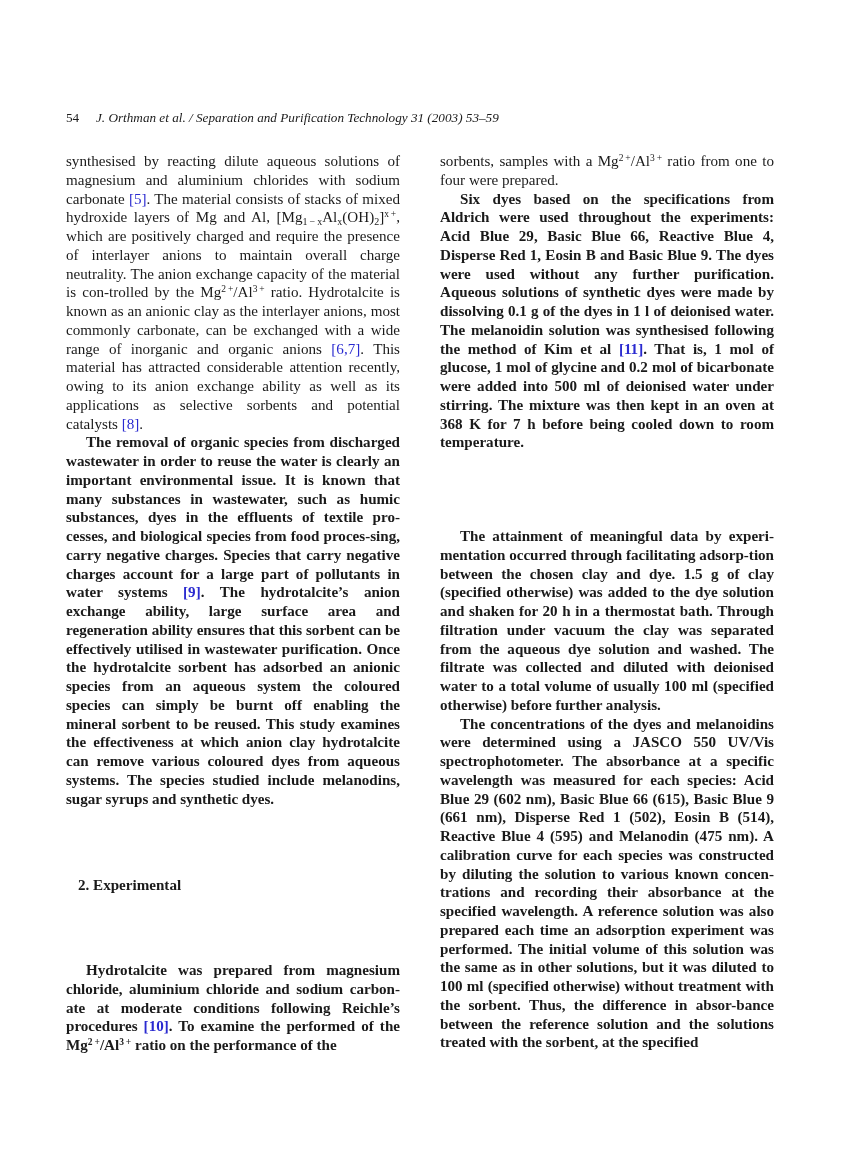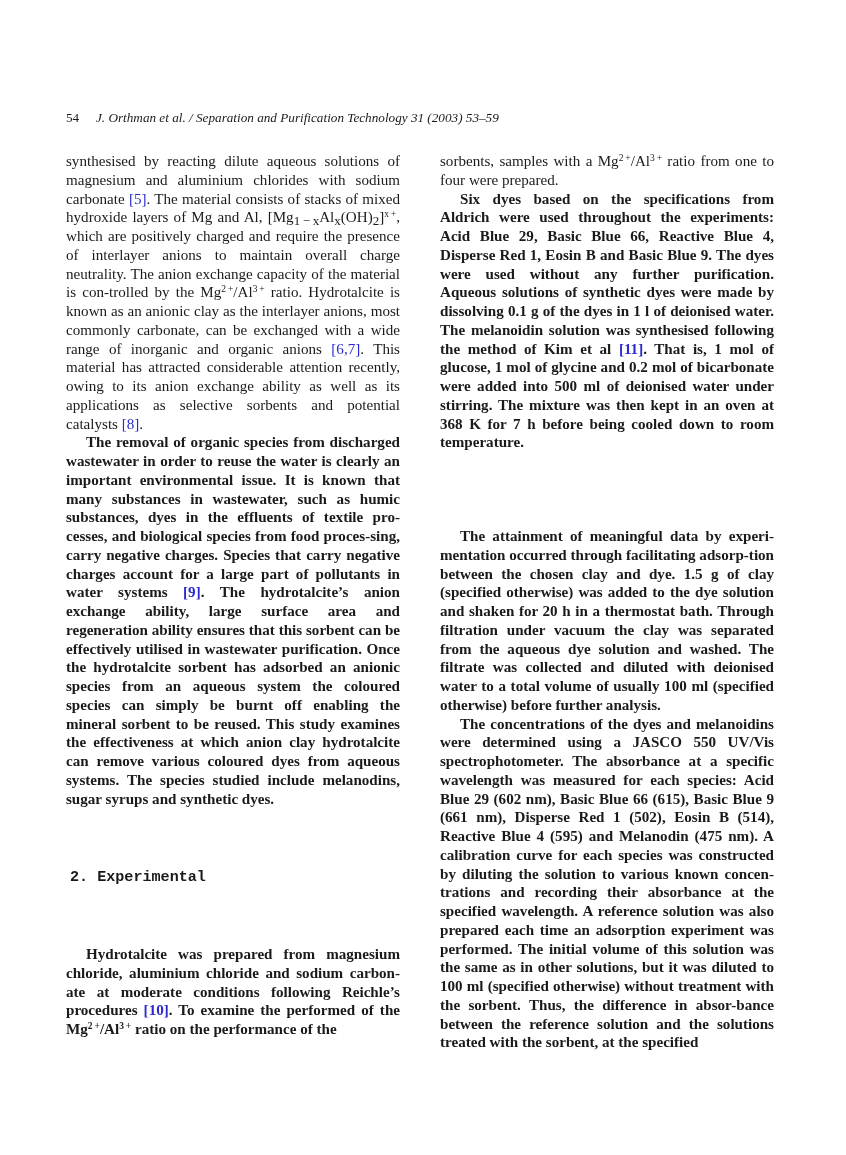--- a/index.html
+++ b/index.html
@@ -8,22 +8,22 @@
   .running-head { position: absolute; top: 110px; left: 66px; width: 706px; height: 20px; font-size: 13.2px; }
   .page-number { position: absolute; left: 0; top: 0; }
   .journal-ref { position: absolute; left: 0; right: 0; text-align: left; top: 0; font-style: italic; padding-left: 30px; }
   .col { position: absolute; top: 152px; width: 334px; font-size: 15.1px; line-height: 18.75px; }
   .col.left { left: 66px; }
   .col.right { left: 440px; }
   p { margin: 0; text-align: justify; hyphens: manual; }
   p.indent { text-indent: 20px; font-weight: bold; }
   .cite { color: #2a2ad0; }
   sup { font-size: 9.5px; line-height: 0; vertical-align: 5px; }
-  sub { font-size: 13px; line-height: 0; vertical-align: -3px; }
-  .h-section { font-weight: bold; margin: 4px; font-family: Liberation Mono, monospace; }
+  sub { font-size: 10px; line-height: 0; vertical-align: -3px; }
+  .h-section { font-weight: bold; margin: 12px; }
   .h-sub { font-style: italic; margin: 0; }
 </style>
 </head>
 <body>
 
 <div class="running-head">
   <span class="page-number">54</span>
   <span class="journal-ref">J. Orthman et al. / Separation and Purification Technology 31 (2003) 53–59</span>
 </div>
 

